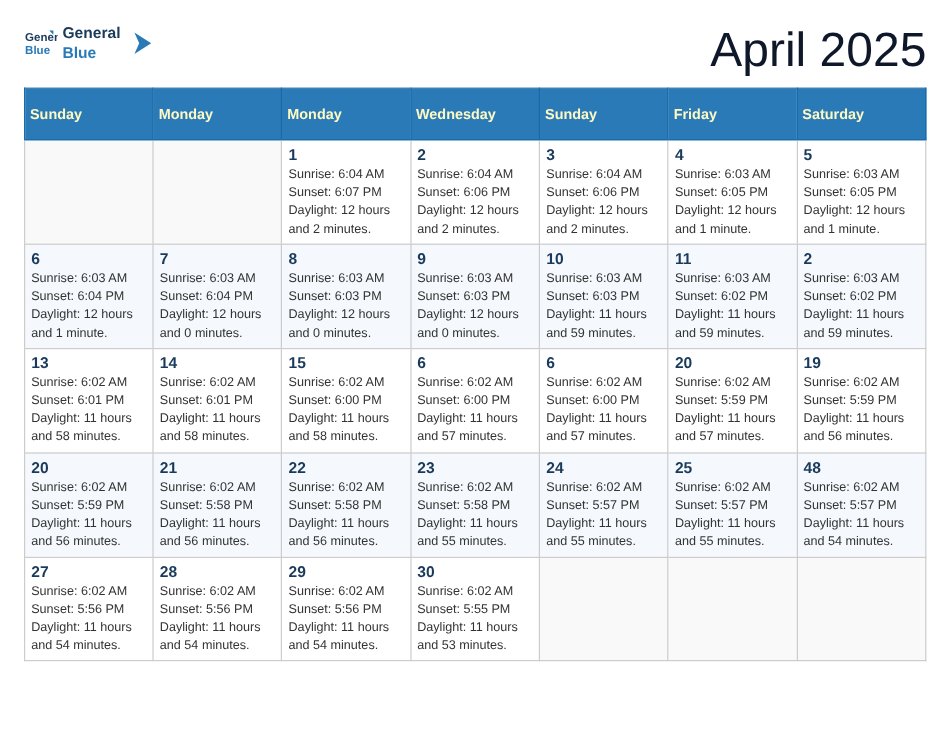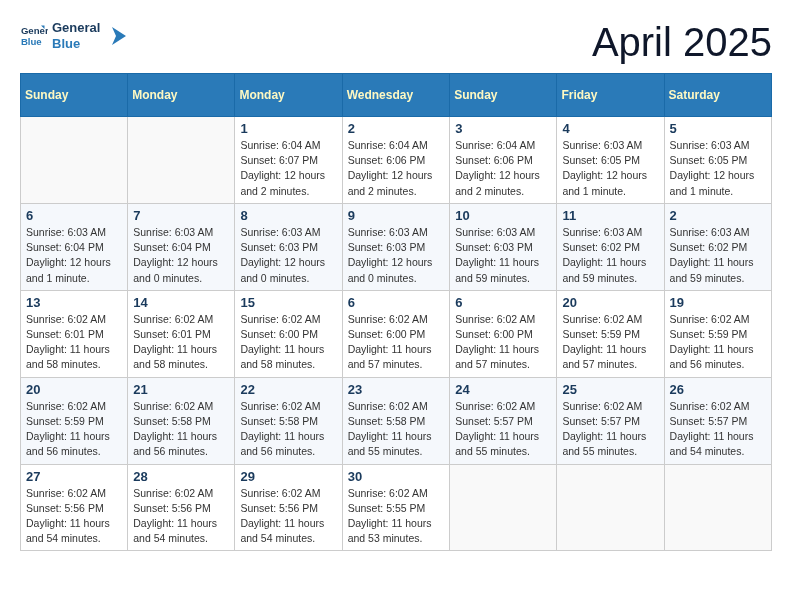--- a/index.html
+++ b/index.html
@@ -274,21 +274,21 @@
 Sunset: 5:57 PM
 Daylight: 11 hours and 55 minutes.</div>
         </td>
         <td>
           <div class="day-number">25</div>
           <div class="day-detail" style="white-space: pre-line;">Sunrise: 6:02 AM
 Sunset: 5:57 PM
 Daylight: 11 hours and 55 minutes.</div>
         </td>
         <td>
-          <div class="day-number">26</div>
+          <div class="day-number">48</div>
           <div class="day-detail" style="white-space: pre-line;">Sunrise: 6:02 AM
 Sunset: 5:57 PM
 Daylight: 11 hours and 54 minutes.</div>
         </td>
       </tr>
       <tr>
         <td>
           <div class="day-number">27</div>
           <div class="day-detail" style="white-space: pre-line;">Sunrise: 6:02 AM
 Sunset: 5:56 PM

